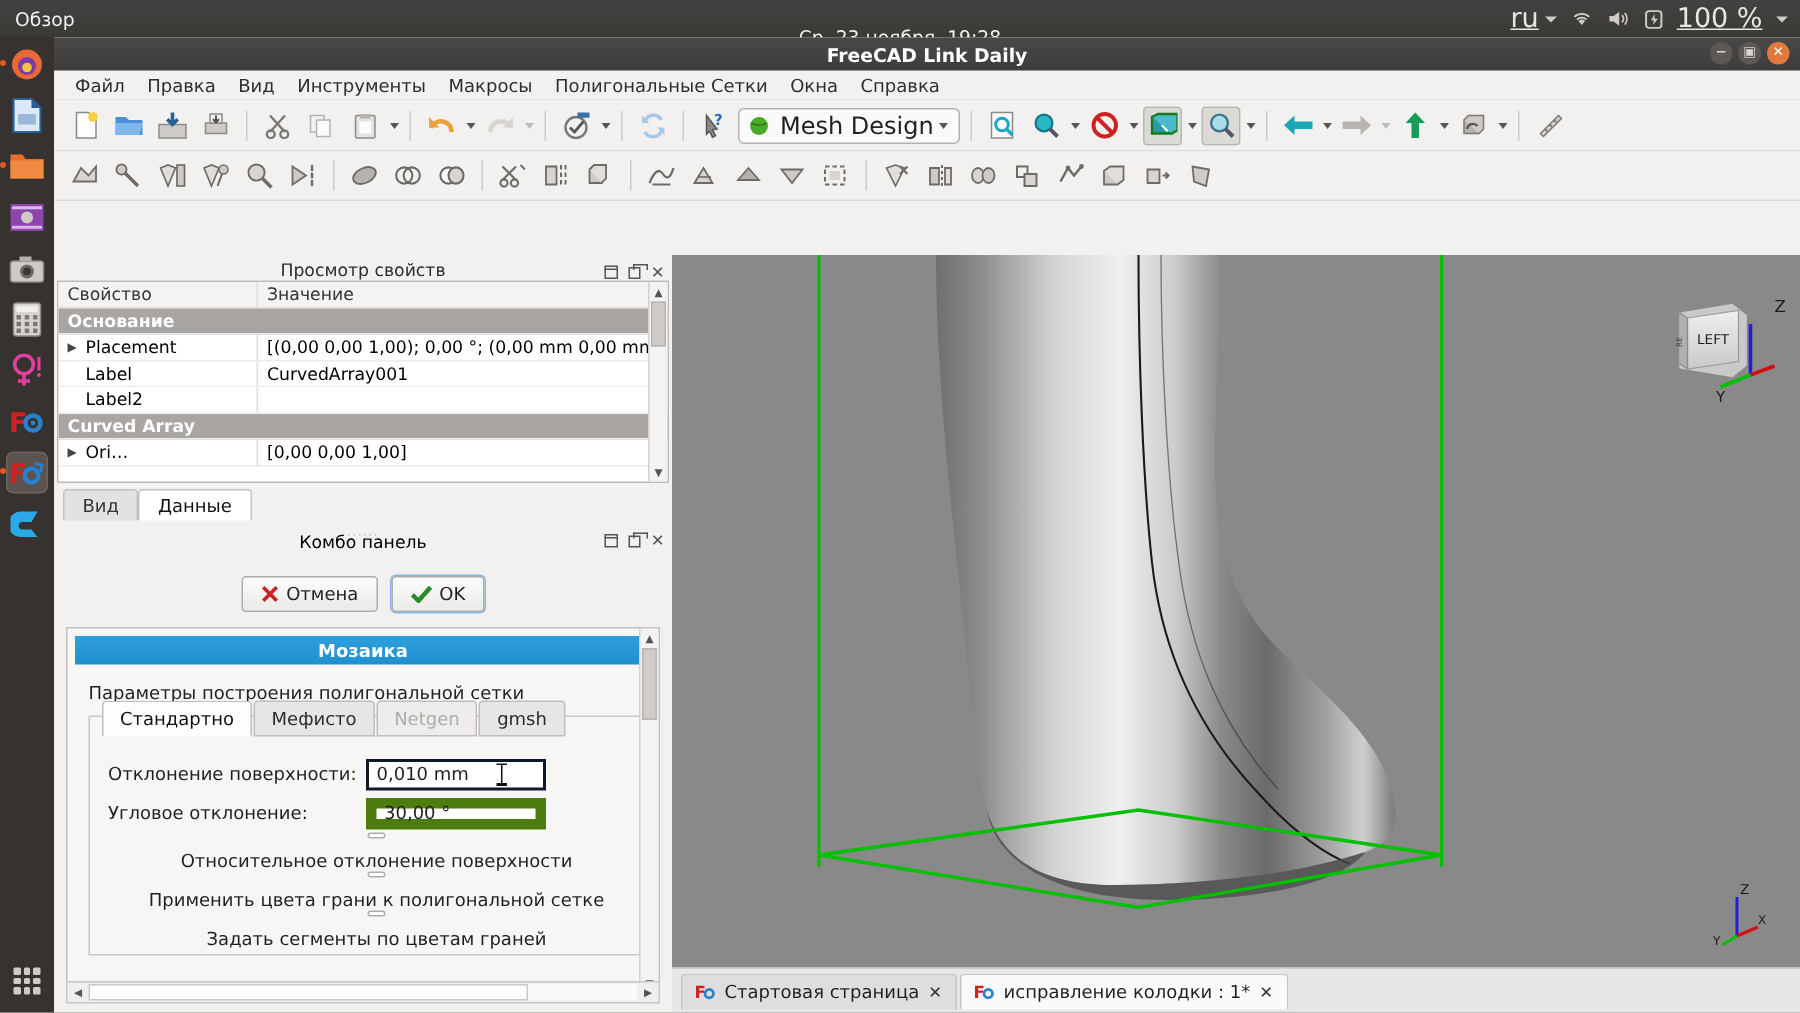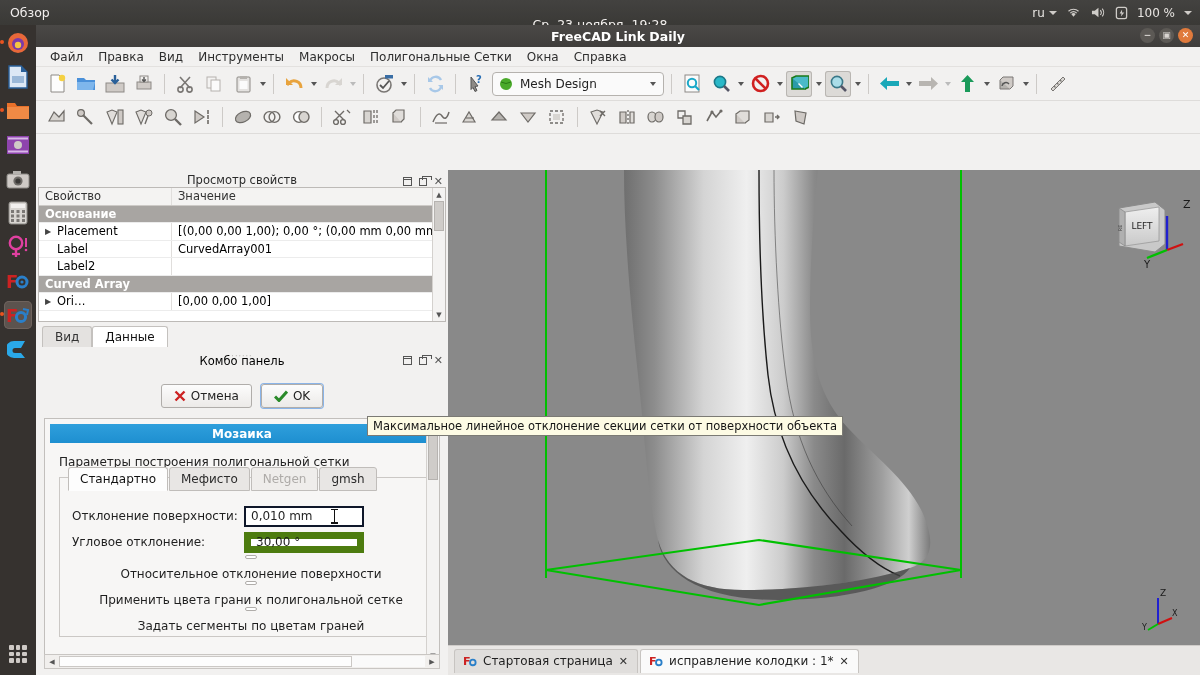--- a/index.html
+++ b/index.html
@@ -16,21 +16,21 @@
   .topbar {
     position:absolute; top:0; left:0; width:1200px; height:25px;
     background:linear-gradient(to bottom,#434240,#3a3936);
     color:#e6e3e0; display:flex; align-items:center;
   }
   .topbar .activities { margin-left:10px; font-size:12.5px; color:#f2efee; }
   .topbar .clock {
     position:absolute; left:0; right:0; text-align:center; font-size:12.5px; color:#f4f1ef;margin-top:24px;
   }
   .tray { position:absolute; right:8px; display:flex; align-items:center; gap:9px; }
-  .tray .it { display:flex; align-items:center; gap:4px; font-size:12px; color:#e8e5e2; }
+  .tray .it { display:flex; align-items:center; gap:4px; font-size:18px; color:#e8e5e2;text-decoration:underline; }
   .caret { width:0;height:0;border-left:4px solid transparent;border-right:4px solid transparent;border-top:4px solid #cfccc8; }
 
   
   .launcher {
     position:absolute; top:25px; left:0; width:36px; height:650px;
     background:#36322f; display:flex; flex-direction:column; align-items:center;
     padding-top:4px; gap:6px;
   }
   .lic { width:28px; height:28px; border-radius:5px; position:relative;
          display:flex;align-items:center;justify-content:center; font-size:15px; font-weight:bold;}
@@ -62,22 +62,22 @@
            padding-left:8px; gap:3px; border-bottom:1px solid #dedcda;}
   .tbrow.r2 { height:33px; }
   .tbtn { width:26px;height:26px;border-radius:3px;display:flex;align-items:center;
           justify-content:center; position:relative; }
   .tbtn.pressed { background:#dcdad7; box-shadow:inset 0 0 0 1px #b9b6b2; }
   .sep { width:1px;height:20px;background:#cdcac7;margin:0 4px;}
   .arrw { width:0;height:0;border-left:3.5px solid transparent;border-right:3.5px solid transparent;
           border-top:4px solid #555; margin-left:1px;}
   .arrw.dim{border-top-color:#bbb;}
   .wbsel {
-    width:172px;height:24px;border:1px solid #b5b2ae;border-radius:4px;background:#fafafa;
-    display:flex;align-items:center;padding:0 6px;gap:7px;font-size:12px;color:#222; position:relative;
+    width:148px;height:24px;border:1px solid #b5b2ae;border-radius:4px;background:#fafafa;
+    display:flex;align-items:center;padding:0 6px;gap:7px;font-size:16px;color:#222; position:relative;
   }
   .wbsel .dd { position:absolute; right:7px; }
 
   
   .leftdock { position:absolute; left:0; top:145px; width:412px; height:505px; background:#f2f1f0; }
   .panelhead {
     height:17px; display:flex; align-items:flex-end; justify-content:center;
     font-size:11.5px; color:#2b2b2b; position:relative; background:#f2f1f0;
   }
   .phbtns { position:absolute; right:5px; display:flex; gap:7px; align-items:center; }
@@ -864,21 +864,20 @@
           <path d="M10 34 V8" stroke="#2020d0" stroke-width="2"></path>
           <path d="M10 34 L24 28" stroke="#d01010" stroke-width="2"></path>
           <path d="M10 34 L0 40" stroke="#00c000" stroke-width="2"></path>
           <text x="12" y="6" font-size="9" fill="#1a1a1a" font-family="DejaVu Sans">Z</text>
           <text x="-6" y="40" font-size="8" fill="#1a1a1a" font-family="DejaVu Sans">Y</text>
           <text x="24" y="26" font-size="8" fill="#1a1a1a" font-family="DejaVu Sans">X</text>
         </g>
       </svg>
     </div>
 
-    <div class="tooltip" style="left:331px; top:391px;">Максимальное линейное отклонение секции сетки от поверхности объекта</div>
 
     <div class="doctabs">
       <div class="dtab">
         <svg class="fcico" viewBox="0 0 14 14">
           <text x="-1" y="11" font-size="12" font-weight="bold" fill="#cc2222" font-family="DejaVu Sans">F</text>
           <circle cx="9.5" cy="8" r="3" fill="none" stroke="#2a7fc9" stroke-width="2"></circle>
         </svg>
         <span>Стартовая страница</span>
         <span class="x">✕</span>
       </div>

